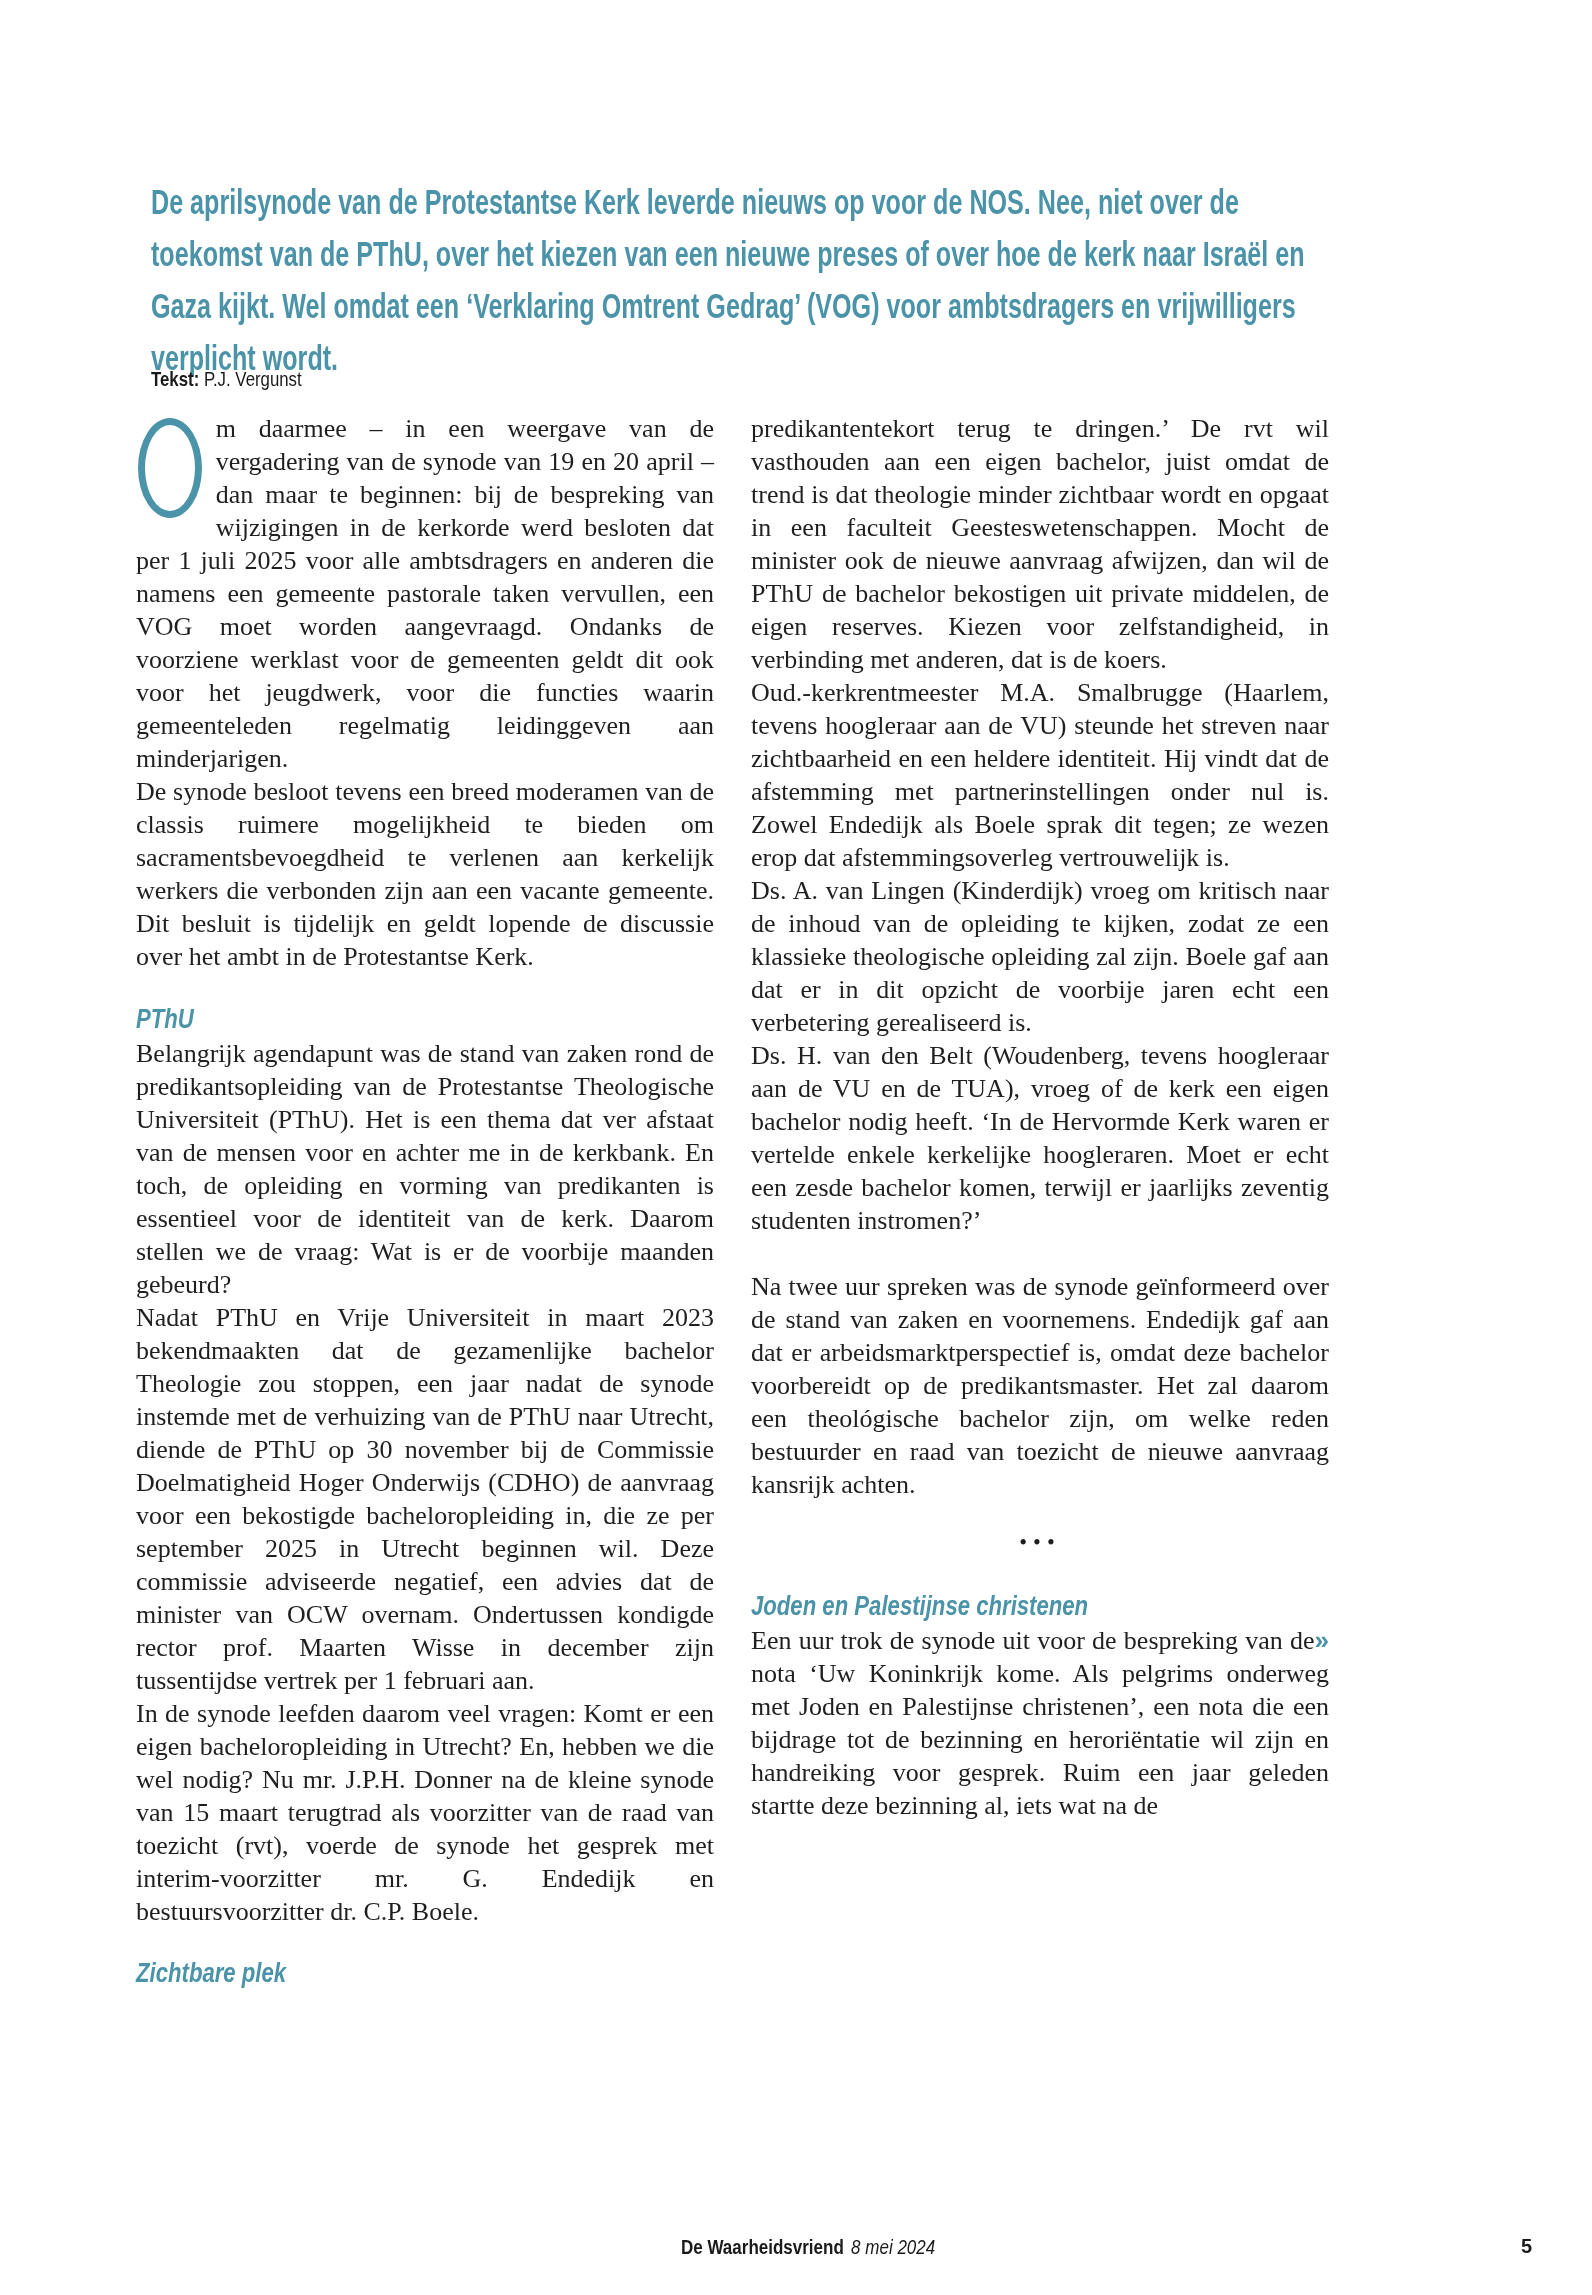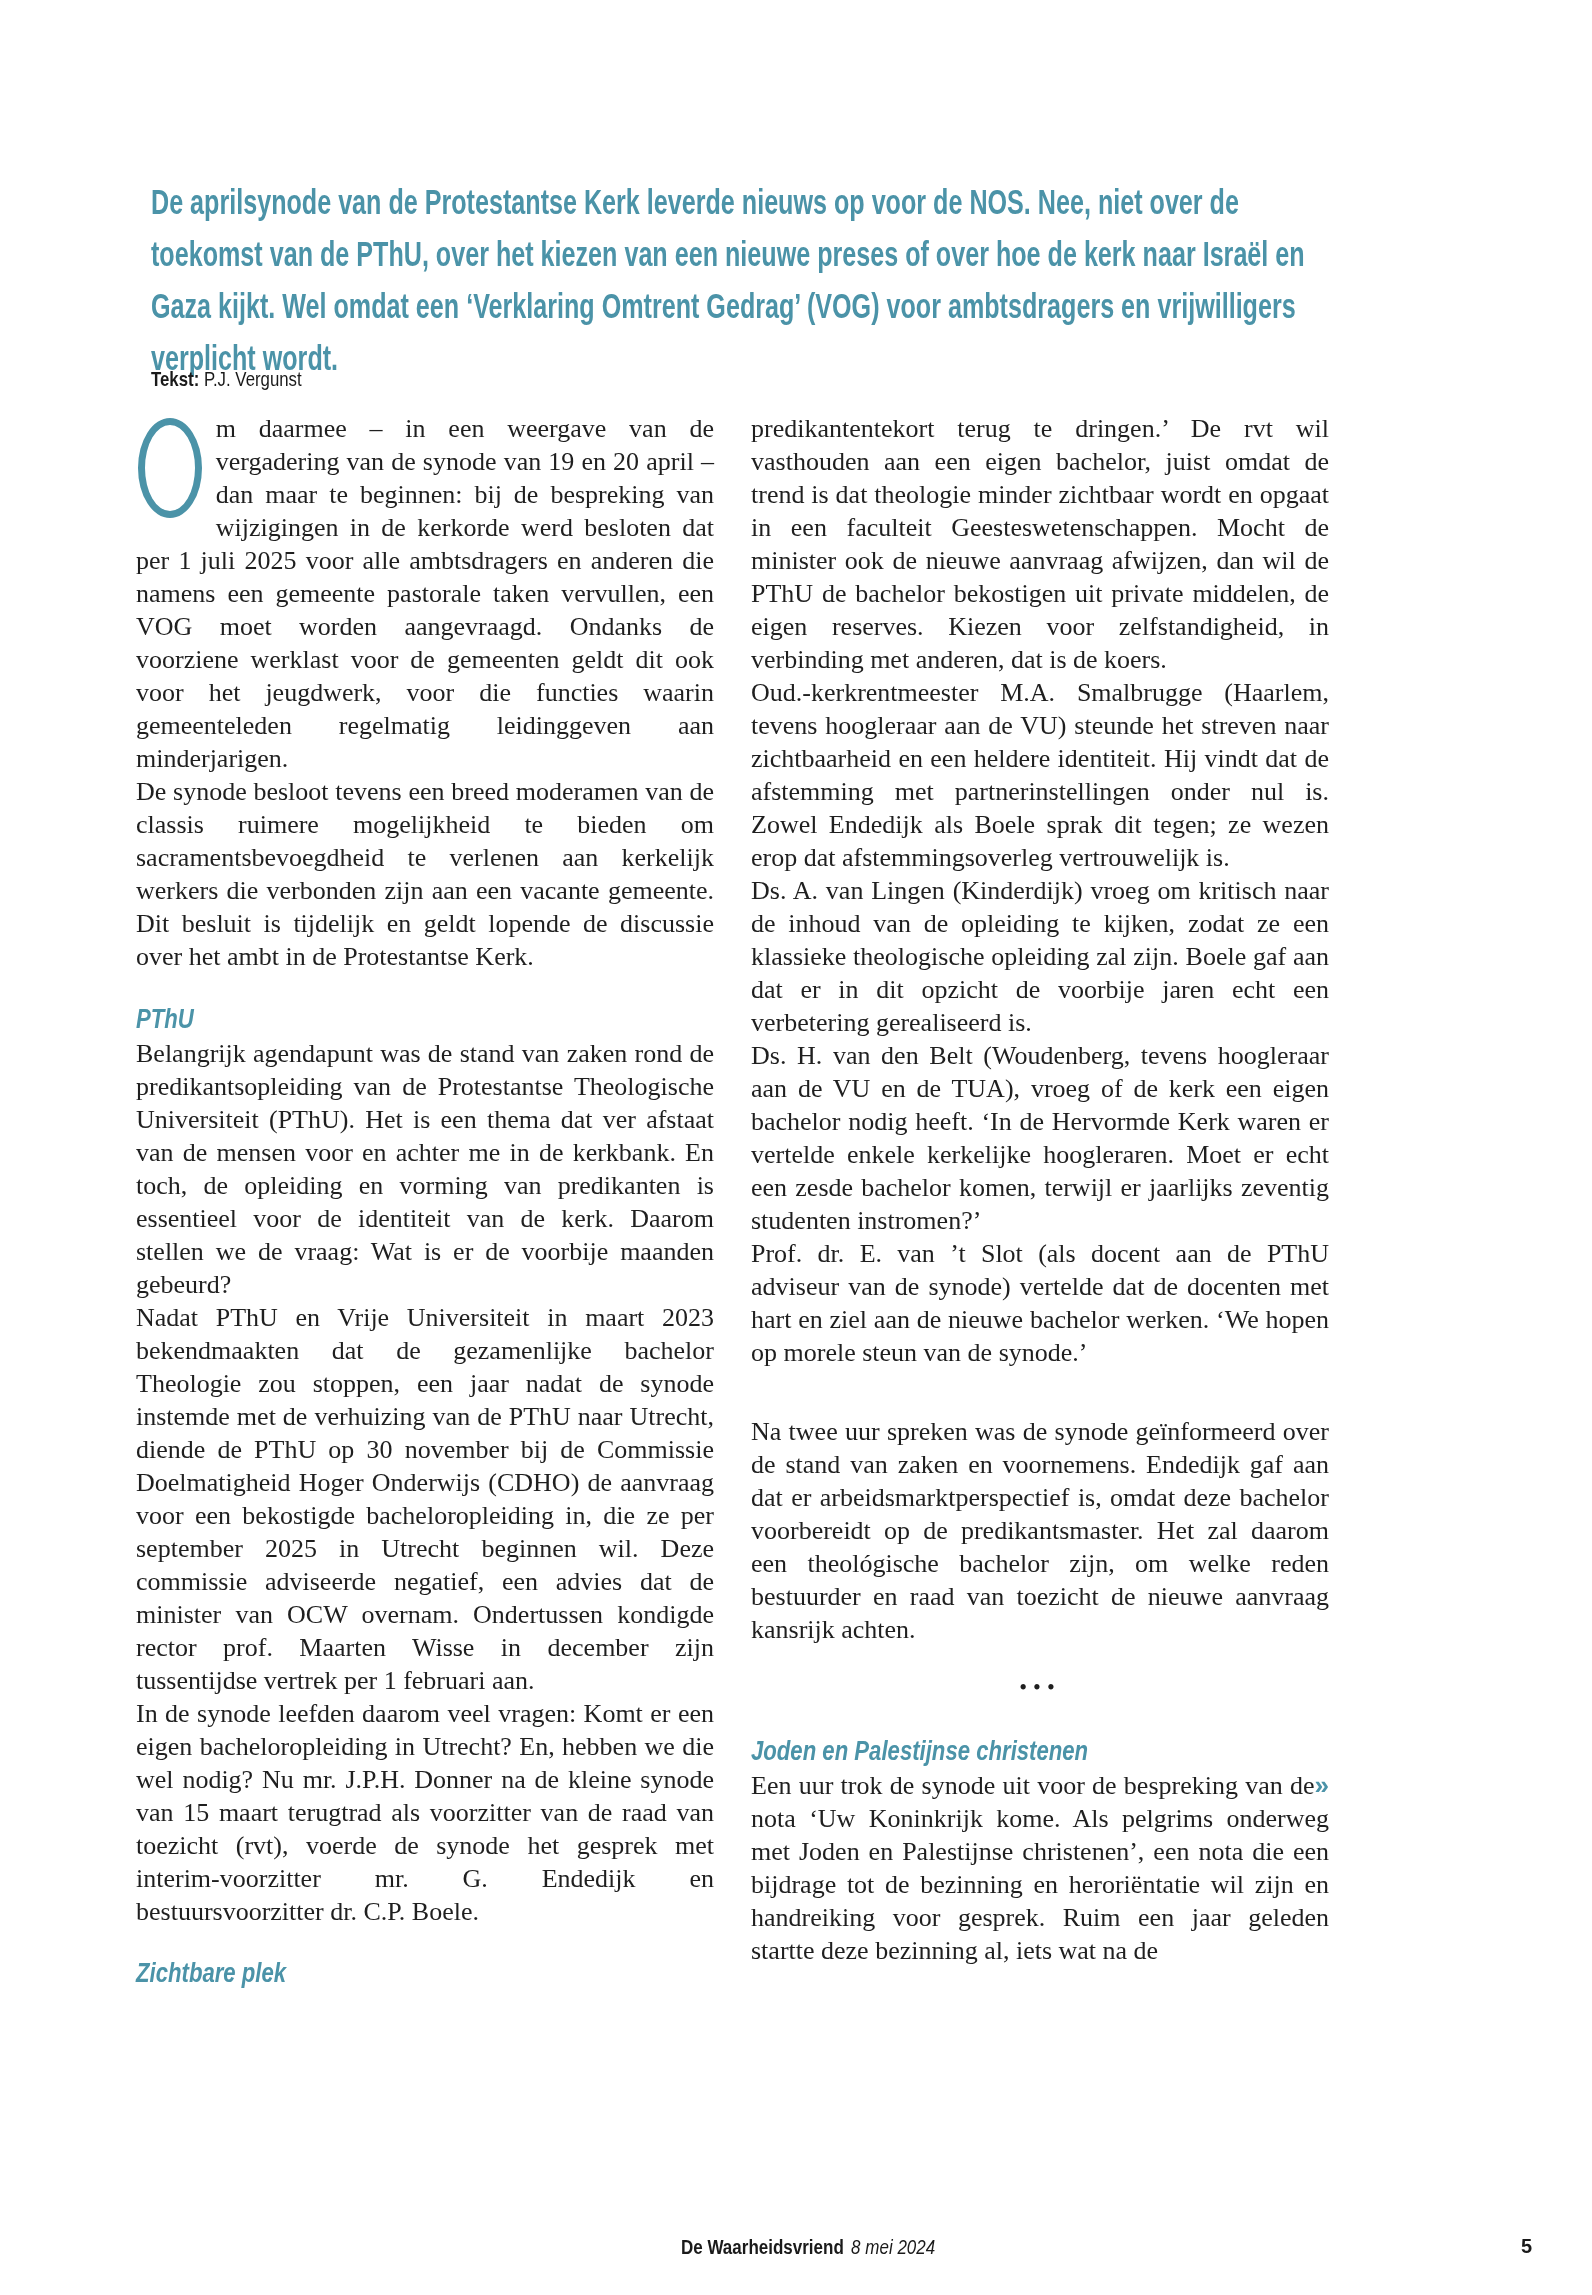--- a/index.html
+++ b/index.html
@@ -23,21 +23,21 @@
     transform:scaleX(0.80); transform-origin:0 0; white-space:nowrap;
   }
   .byline .lbl { font-weight:bold; }
   .columns {
     position:absolute; left:136px; top:412px; width:1200px;
     display:flex; gap:37px;
   }
   .col { width:578px; font-size:26px; line-height:33px; color:#1f1f1f;
          text-align:justify; }
   .col p { margin:0; }
-  .col p.gap-before { margin-top:46px; }
+  .col p.gap-before { margin-top:33px; }
   .subhead {
     font-family:"Liberation Sans", sans-serif;
     font-style:italic; font-weight:bold;
     font-size:27px; line-height:35px; margin-top:28.5px;
     color:#4B93A8;
     transform:scaleX(0.82); transform-origin:0 50%;
     text-align:left;
   }
   .separator {
     text-align:center; color:#1f1f1f;
@@ -89,21 +89,20 @@
       <p>Belangrijk agendapunt was de stand van zaken rond de predikantsopleiding van de Protestantse Theologische Universiteit (PThU). Het is een thema dat ver afstaat van de mensen voor en achter me in de kerkbank. En toch, de opleiding en vorming van predikanten is essentieel voor de identiteit van de kerk. Daarom stellen we de vraag: Wat is er de voorbije maanden gebeurd?</p>
       <p>Nadat PThU en Vrije Universiteit in maart 2023 bekendmaakten dat de gezamenlijke bachelor Theologie zou stoppen, een jaar nadat de synode instemde met de verhuizing van de PThU naar Utrecht, diende de PThU op 30 november bij de Commissie Doelmatigheid Hoger Onderwijs (CDHO) de aanvraag voor een bekostigde bacheloropleiding in, die ze per september 2025 in Utrecht beginnen wil. Deze commissie adviseerde negatief, een advies dat de minister van OCW overnam. Ondertussen kondigde rector prof. Maarten Wisse in december zijn tussentijdse vertrek per 1 februari aan.</p>
       <p>In de synode leefden daarom veel vragen: Komt er een eigen bacheloropleiding in Utrecht? En, hebben we die wel nodig? Nu mr. J.P.H. Donner na de kleine synode van 15 maart terugtrad als voorzitter van de raad van toezicht (rvt), voerde de synode het gesprek met interim-voorzitter mr. G. Endedijk en bestuursvoorzitter dr. C.P. Boele.</p>
       <div class="subhead">Zichtbare plek</div>
     </div>
   <div class="col" id="col-right">
       <p>predikantentekort terug te dringen.’ De rvt wil vasthouden aan een eigen bachelor, juist omdat de trend is dat theologie minder zichtbaar wordt en opgaat in een faculteit Geesteswetenschappen. Mocht de minister ook de nieuwe aanvraag afwijzen, dan wil de PThU de bachelor bekostigen uit private middelen, de eigen reserves. Kiezen voor zelfstandigheid, in verbinding met anderen, dat is de koers.</p>
       <p>Oud.-kerkrentmeester M.A. Smalbrugge (Haarlem, tevens hoogleraar aan de VU) steunde het streven naar zichtbaarheid en een heldere identiteit. Hij vindt dat de afstemming met partnerinstellingen onder nul is. Zowel Endedijk als Boele sprak dit tegen; ze wezen erop dat afstemmingsoverleg vertrouwelijk is.</p>
       <p>Ds. A. van Lingen (Kinderdijk) vroeg om kritisch naar de inhoud van de opleiding te kijken, zodat ze een klassieke theologische opleiding zal zijn. Boele gaf aan dat er in dit opzicht de voorbije jaren echt een verbetering gerealiseerd is.</p>
       <p>Ds. H. van den Belt (Woudenberg, tevens hoogleraar aan de VU en de TUA), vroeg of de kerk een eigen bachelor nodig heeft. ‘In de Hervormde Kerk waren er vertelde enkele kerkelijke hoogleraren. Moet er echt een zesde bachelor komen, terwijl er jaarlijks zeventig studenten instromen?’</p>
-      <p>Prof. dr. E. van ’t Slot (als docent aan de PThU adviseur van de synode) vertelde dat de docenten met hart en ziel aan de nieuwe bachelor werken. ‘We hopen op morele steun van de synode.’</p>
       <p class="gap-before">Na twee uur spreken was de synode geïnformeerd over de stand van zaken en voornemens. Endedijk gaf aan dat er arbeidsmarktperspectief is, omdat deze bachelor voorbereidt op de predikantsmaster. Het zal daarom een theológische bachelor zijn, om welke reden bestuurder en raad van toezicht de nieuwe aanvraag kansrijk achten.</p>
       <div class="separator">•••</div>
       <div class="subhead">Joden en Palestijnse christenen</div>
       <p><span class="cont">»</span>Een uur trok de synode uit voor de bespreking van de nota ‘Uw Koninkrijk kome. Als pelgrims onderweg met Joden en Palestijnse christenen’, een nota die een bijdrage tot de bezinning en heroriëntatie wil zijn en handreiking voor gesprek. Ruim een jaar geleden startte deze bezinning al, iets wat na de</p>
     </div>
 </div>
 
 <div class="footer">
   <span class="mag">De Waarheidsvriend</span><span class="date">8 mei 2024</span>
 </div>

